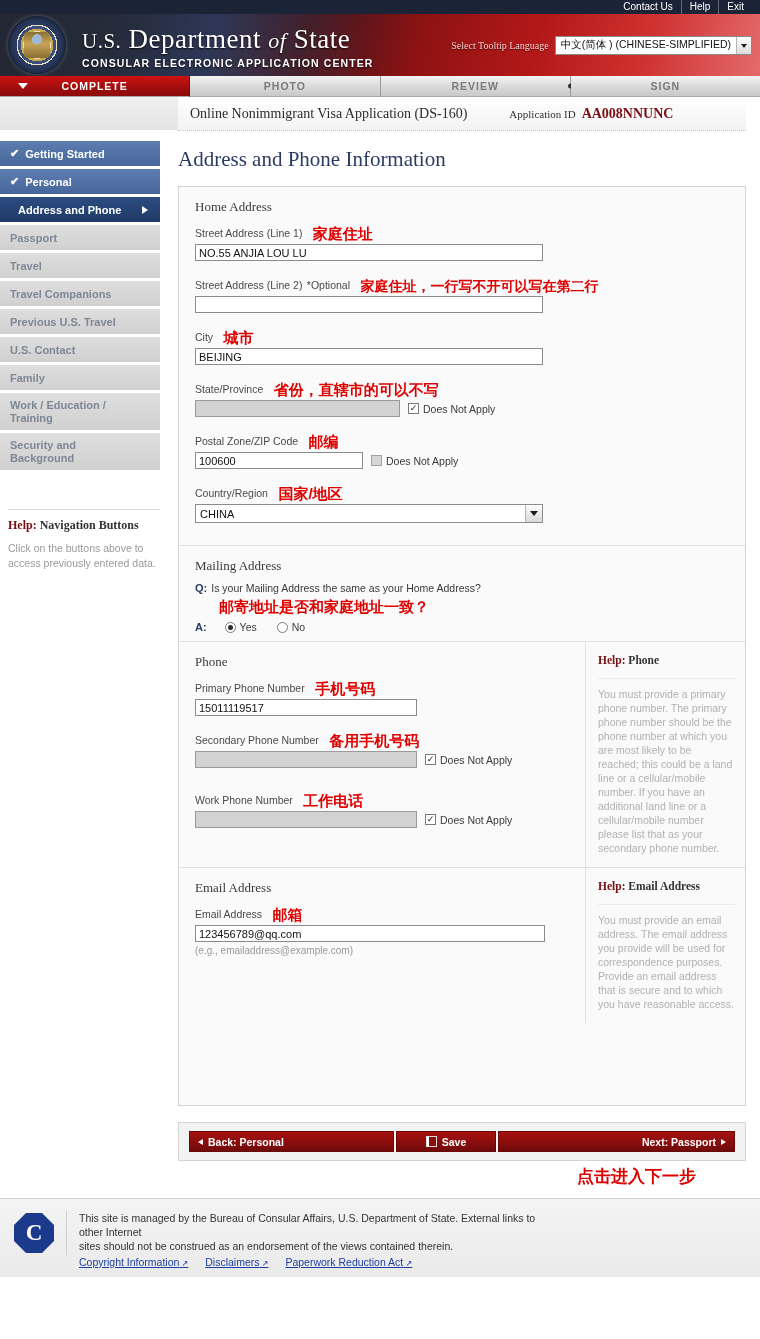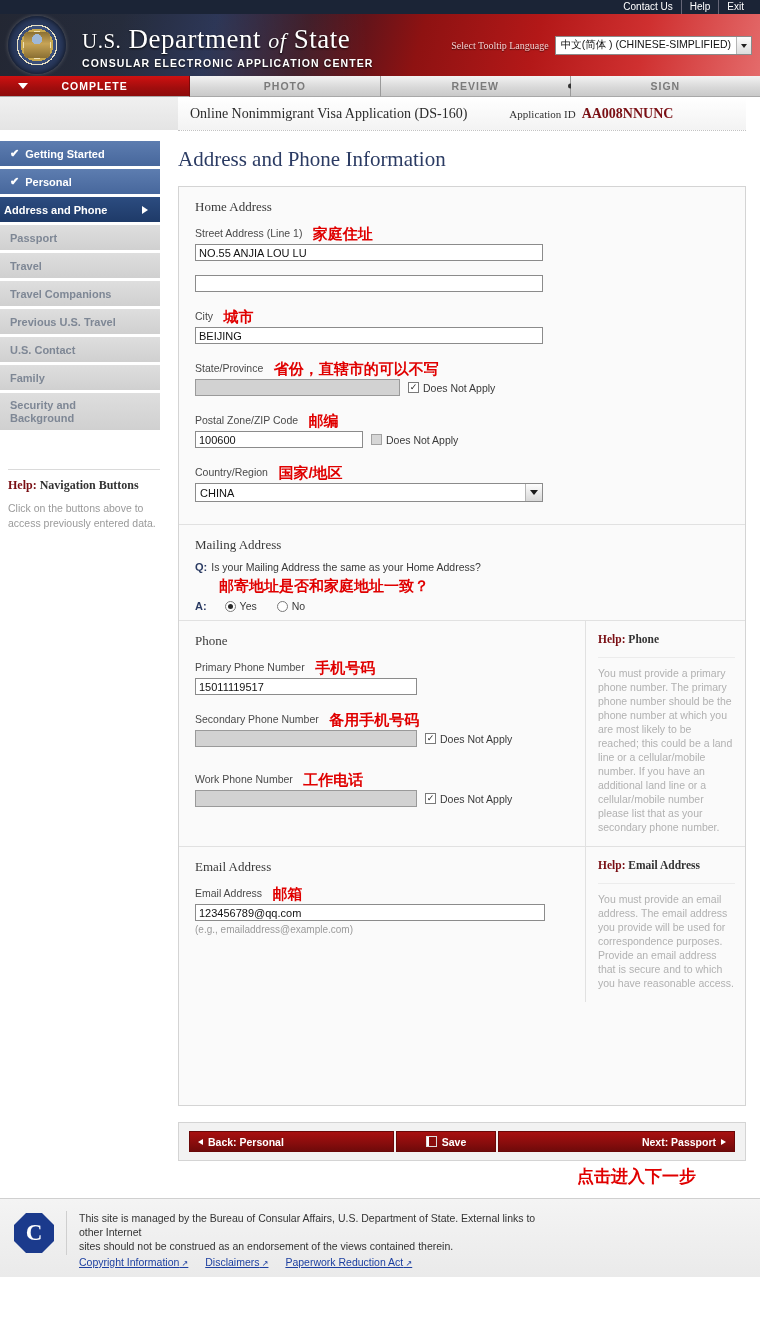--- a/index.html
+++ b/index.html
@@ -162,21 +162,21 @@
     border-bottom:1px solid #ffffff;
     position:relative;
   }
   .navitem.done{
     background:linear-gradient(#5d7db0,#47679c);
     color:#ffffff;
   }
   .navitem.done .check{ margin-right:6px; font-size:11px; }
   .navitem.current{
     background:linear-gradient(#2c4c80,#1e3a68);
-    color:#ffffff; padding-left:4px;
+    color:#ffffff; padding-left:18px;
   }
   .navitem.current .arrow{
     position:absolute; right:12px; top:50%; transform:translateY(-50%);
     width:0;height:0;border-top:4px solid transparent;border-bottom:4px solid transparent;
     border-left:6px solid #ffffff;
   }
   .navitem.two-line{
     height:38px; line-height:13px; align-items:center;
   }
   .navitem.two-line span{ display:block; }
@@ -429,20 +429,26 @@
         <span>Previous U.S. Travel</span>
       </div>
       <div class="navitem">
         <span>U.S. Contact</span>
       </div>
       <div class="navitem">
         <span>Family</span>
       </div>
       <div class="navitem two-line">
         <div>
+          <span>Work / Education /</span>
+          <span>Training</span>
+        </div>
+      </div>
+      <div class="navitem two-line">
+        <div>
           <span>Security and</span>
           <span>Background</span>
         </div>
       </div>
     </div>
 
     <div class="side-help">
       <h3>
         <span class="hw">Help:</span><span> Navigation Buttons</span>
       </h3>
@@ -467,20 +473,25 @@
 
         <div class="fieldrow">
           <div>
             <span class="lbl">Street Address (Line 1)</span>
             <span class="zh">家庭住址</span>
           </div>
           <input class="txt" type="text" value="NO.55 ANJIA LOU LU" style="">
         </div>
 
         <div class="fieldrow">
+          <div>
+            <span class="lbl">Street Address (Line 2)</span>
+            <span class="lbl opt">*Optional</span>
+            <span class="zh sm">家庭住址，一行写不开可以写在第二行</span>
+          </div>
           <input class="txt" type="text" value="" style="">
         </div>
 
         <div class="fieldrow">
           <div>
             <span class="lbl">City</span>
             <span class="zh">城市</span>
           </div>
           <input class="txt" type="text" value="BEIJING" style="">
         </div>

